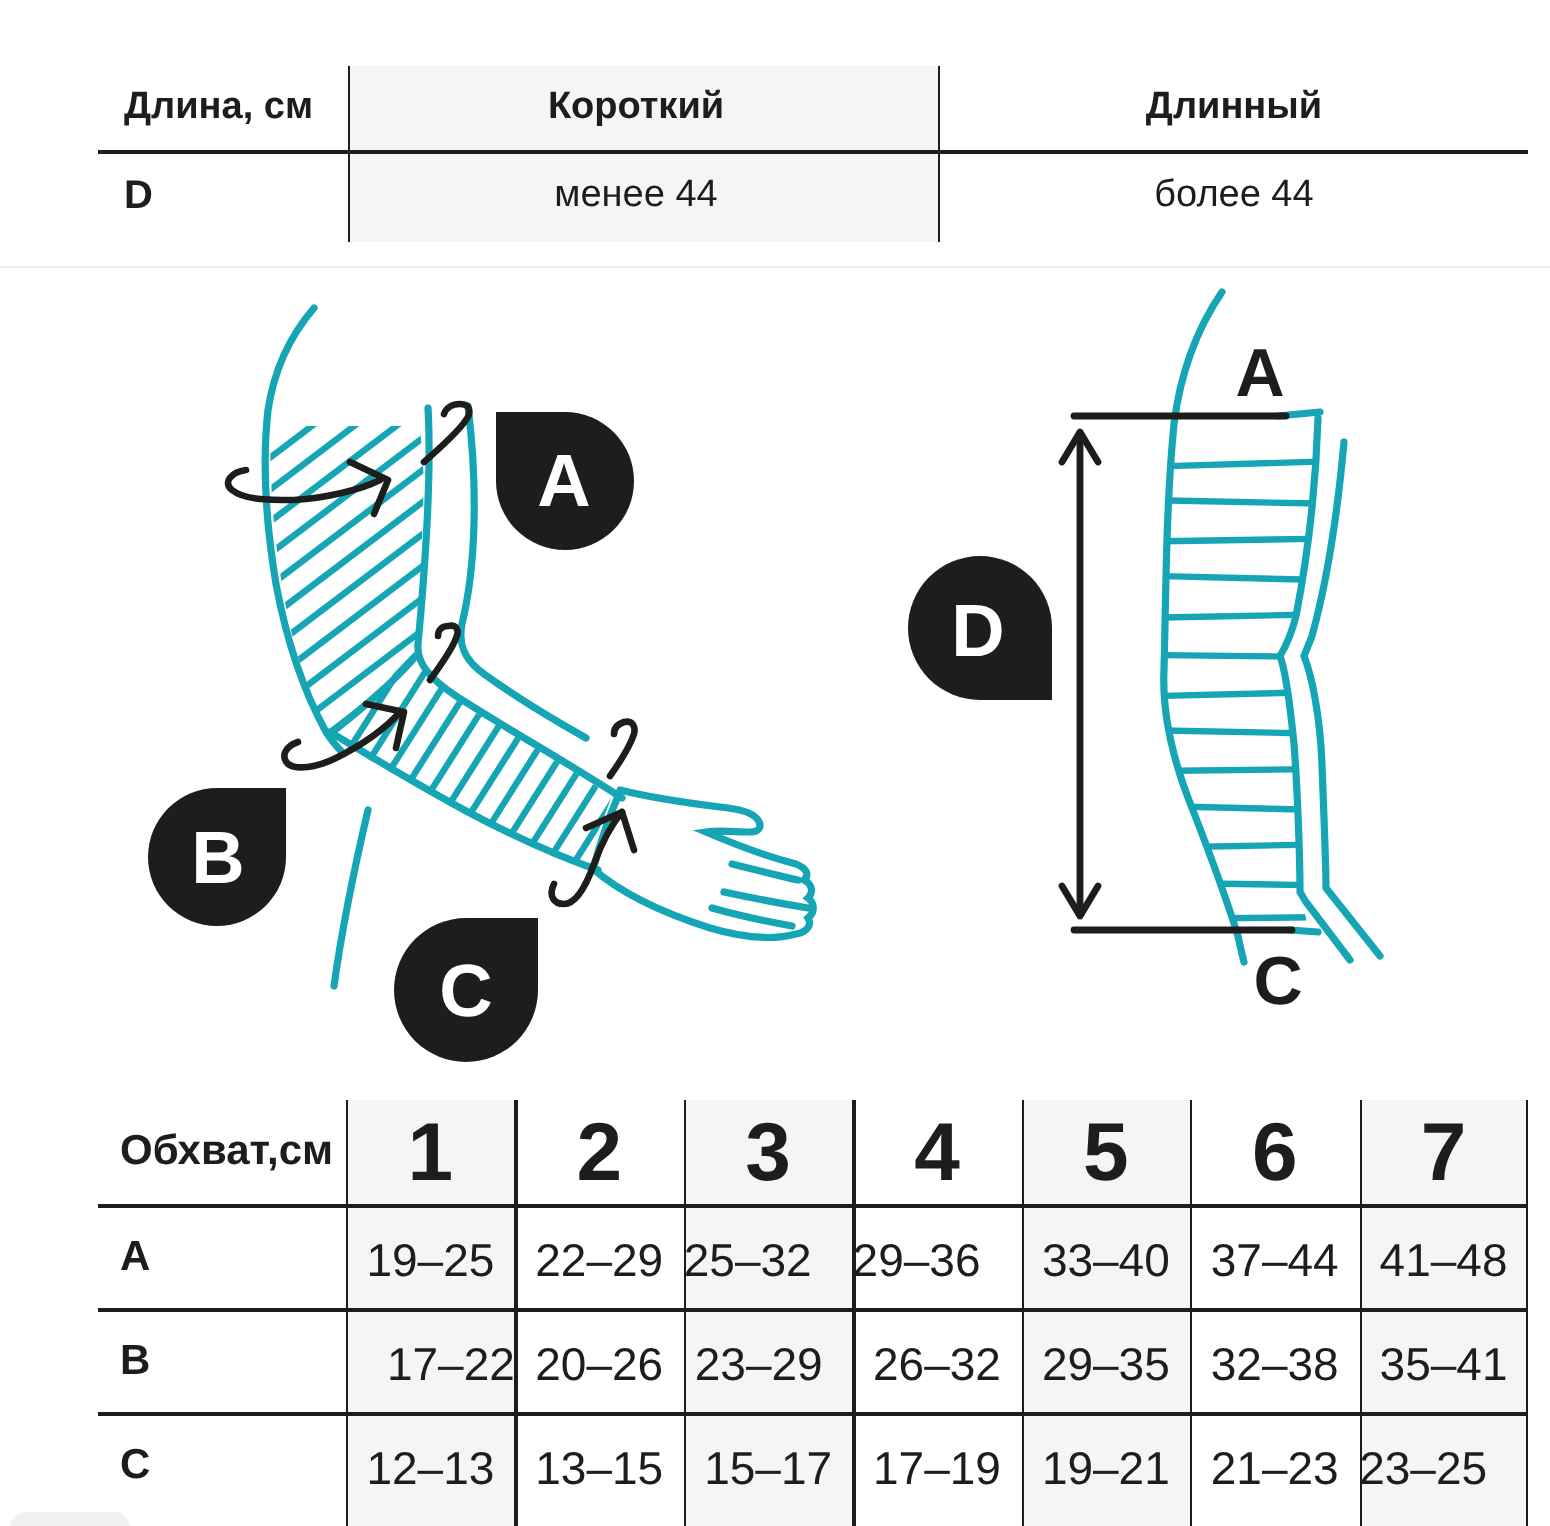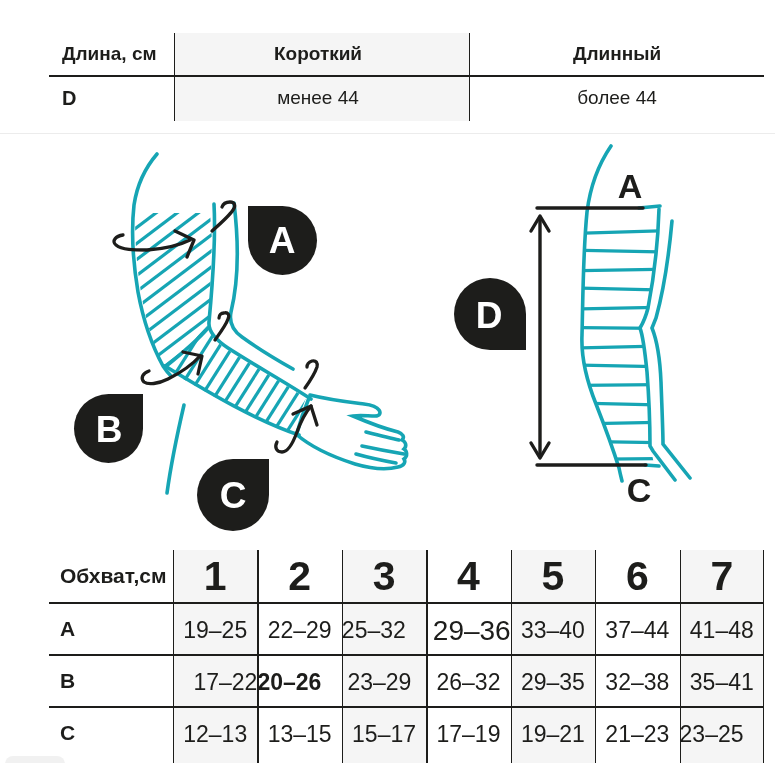--- a/index.html
+++ b/index.html
@@ -150,27 +150,27 @@
 <div style="position:absolute;left:257.43px;top:550px;width:84.43px;height:52px;line-height:52px;font-size:41px;font-weight:bold;text-align:center">2</div>
 <div style="position:absolute;left:341.86px;top:550px;width:84.43px;height:52px;line-height:52px;font-size:41px;font-weight:bold;text-align:center">3</div>
 <div style="position:absolute;left:426.29px;top:550px;width:84.43px;height:52px;line-height:52px;font-size:41px;font-weight:bold;text-align:center">4</div>
 <div style="position:absolute;left:510.72px;top:550px;width:84.43px;height:52px;line-height:52px;font-size:41px;font-weight:bold;text-align:center">5</div>
 <div style="position:absolute;left:595.1500000000001px;top:550px;width:84.43px;height:52px;line-height:52px;font-size:41px;font-weight:bold;text-align:center">6</div>
 <div style="position:absolute;left:679.58px;top:550px;width:84.43px;height:52px;line-height:52px;font-size:41px;font-weight:bold;text-align:center">7</div>
 <div style="position:absolute;left:60px;top:602.5px;width:100px;height:51px;line-height:51px;font-size:21px;font-weight:bold;text-align:left">A</div>
 <div style="position:absolute;left:173.0px;top:604.5px;width:84.43px;height:51px;line-height:51px;font-size:23px;font-weight:normal;text-align:center">19–25</div>
 <div style="position:absolute;left:257.43px;top:604.5px;width:84.43px;height:63px;line-height:51px;font-size:23px;font-weight:normal;text-align:center">22–29</div>
 <div style="position:absolute;left:341.86px;top:604.5px;width:84.43px;height:51px;line-height:51px;font-size:23px;font-weight:normal;">25–32</div>
-<div style="position:absolute;left:426.29px;top:604.5px;width:84.43px;height:51px;line-height:51px;font-size:28px;font-weight:normal;text-align:right">29–36</div>
+<div style="position:absolute;left:426.29px;top:604.5px;width:84.43px;height:51px;line-height:51px;font-size:23px;font-weight:normal;text-align:left">29–36</div>
 <div style="position:absolute;left:510.72px;top:604.5px;width:84.43px;height:51px;line-height:51px;font-size:23px;font-weight:normal;text-align:center">33–40</div>
 <div style="position:absolute;left:595.1500000000001px;top:604.5px;width:84.43px;height:51px;line-height:51px;font-size:23px;font-weight:normal;text-align:center">37–44</div>
 <div style="position:absolute;left:679.58px;top:604.5px;width:84.43px;height:61px;line-height:51px;font-size:23px;font-weight:normal;text-align:center">41–48</div>
 <div style="position:absolute;left:60px;top:654.7px;width:100px;height:51px;line-height:51px;font-size:21px;font-weight:bold;text-align:left">B</div>
 <div style="position:absolute;left:173.0px;top:656.7px;width:84.43px;height:51px;line-height:51px;font-size:23px;font-weight:normal;text-align:right">17–22</div>
-<div style="position:absolute;left:257.43px;top:656.7px;width:84.43px;height:51px;line-height:51px;font-size:23px;font-weight:bold;text-align:left">20–26</div>
+<div style="position:absolute;left:257.43px;top:656.7px;width:84.43px;height:51px;line-height:51px;font-size:23px;font-weight:normal;text-align:center">20–26</div>
 <div style="position:absolute;left:341.86px;top:656.7px;width:75px;height:51px;line-height:51px;font-size:23px;font-weight:normal;text-align:center">23–29</div>
 <div style="position:absolute;left:426.29px;top:656.7px;width:84.43px;height:51px;line-height:51px;font-size:23px;font-weight:normal;text-align:center">26–32</div>
 <div style="position:absolute;left:510.72px;top:656.7px;width:84.43px;height:51px;line-height:51px;font-size:23px;font-weight:normal;text-align:center">29–35</div>
 <div style="position:absolute;left:595.1500000000001px;top:656.7px;width:84.43px;height:51px;line-height:51px;font-size:23px;font-weight:normal;text-align:center">32–38</div>
 <div style="position:absolute;left:679.58px;top:656.7px;width:84.43px;height:51px;line-height:51px;font-size:23px;font-weight:normal;text-align:center">35–41</div>
 <div style="position:absolute;left:60px;top:706.9px;width:100px;height:51px;line-height:51px;font-size:21px;font-weight:bold;text-align:left">C</div>
 <div style="position:absolute;left:173.0px;top:708.9px;width:84.43px;height:51px;line-height:51px;font-size:23px;font-weight:normal;text-align:center">12–13</div>
 <div style="position:absolute;left:257.43px;top:708.9px;width:84.43px;height:51px;line-height:51px;font-size:23px;font-weight:normal;text-align:center">13–15</div>
 <div style="position:absolute;left:341.86px;top:708.9px;width:84.43px;height:51px;line-height:51px;font-size:23px;font-weight:normal;text-align:center">15–17</div>
 <div style="position:absolute;left:426.29px;top:708.9px;width:84.43px;height:51px;line-height:51px;font-size:23px;font-weight:normal;text-align:center">17–19</div>

